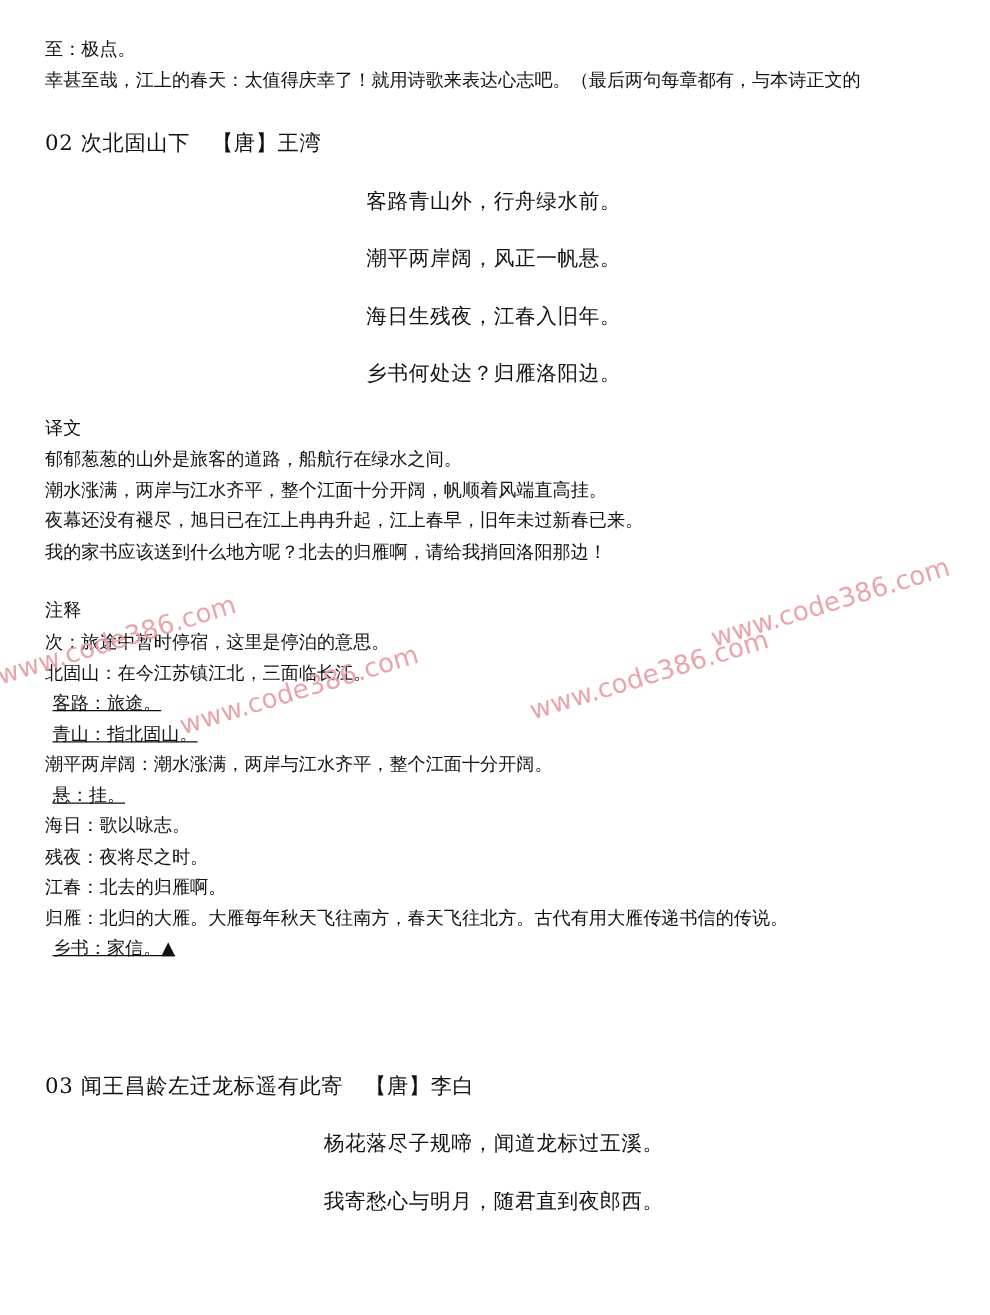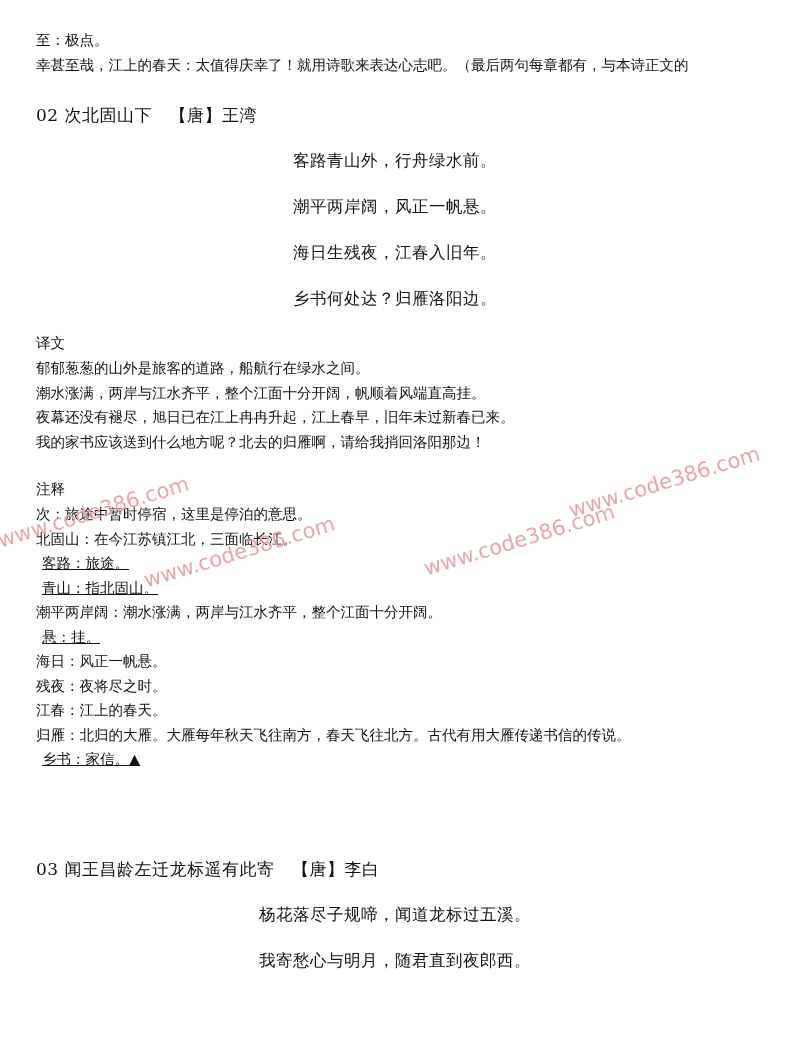--- a/index.html
+++ b/index.html
@@ -117,23 +117,23 @@
     <div class="note-line">夜幕还没有褪尽，旭日已在江上冉冉升起，江上春早，旧年未过新春已来。</div>
     <div class="note-line">我的家书应该送到什么地方呢？北去的归雁啊，请给我捎回洛阳那边！</div>
 
     <div class="section-label notes">注释</div>
     <div class="note-line">次：旅途中暂时停宿，这里是停泊的意思。</div>
     <div class="note-line">北固山：在今江苏镇江北，三面临长江。</div>
     <div class="note-line note-indent">客路：旅途。</div>
     <div class="note-line note-indent">青山：指北固山。</div>
     <div class="note-line">潮平两岸阔：潮水涨满，两岸与江水齐平，整个江面十分开阔。</div>
     <div class="note-line note-indent">悬：挂。</div>
-    <div class="note-line">海日：风正一帆悬。</div>
+    <div class="note-line">海日：歌以咏志。</div>
     <div class="note-line">残夜：夜将尽之时。</div>
-    <div class="note-line">江春：江上的春天。</div>
+    <div class="note-line">江春：北去的归雁啊。</div>
     <div class="note-line">归雁：北归的大雁。大雁每年秋天飞往南方，春天飞往北方。古代有用大雁传递书信的传说。</div>
     <div class="note-line note-indent">乡书：家信。▲</div>
   </div>
 
   <div class="spacer-big"></div>
 
   <div>
     <div class="poem-title">03 闻王昌龄左迁龙标遥有此寄　【唐】李白</div>
     <div class="poem-line">杨花落尽子规啼，闻道龙标过五溪。</div>
     <div class="poem-line">我寄愁心与明月，随君直到夜郎西。</div>

